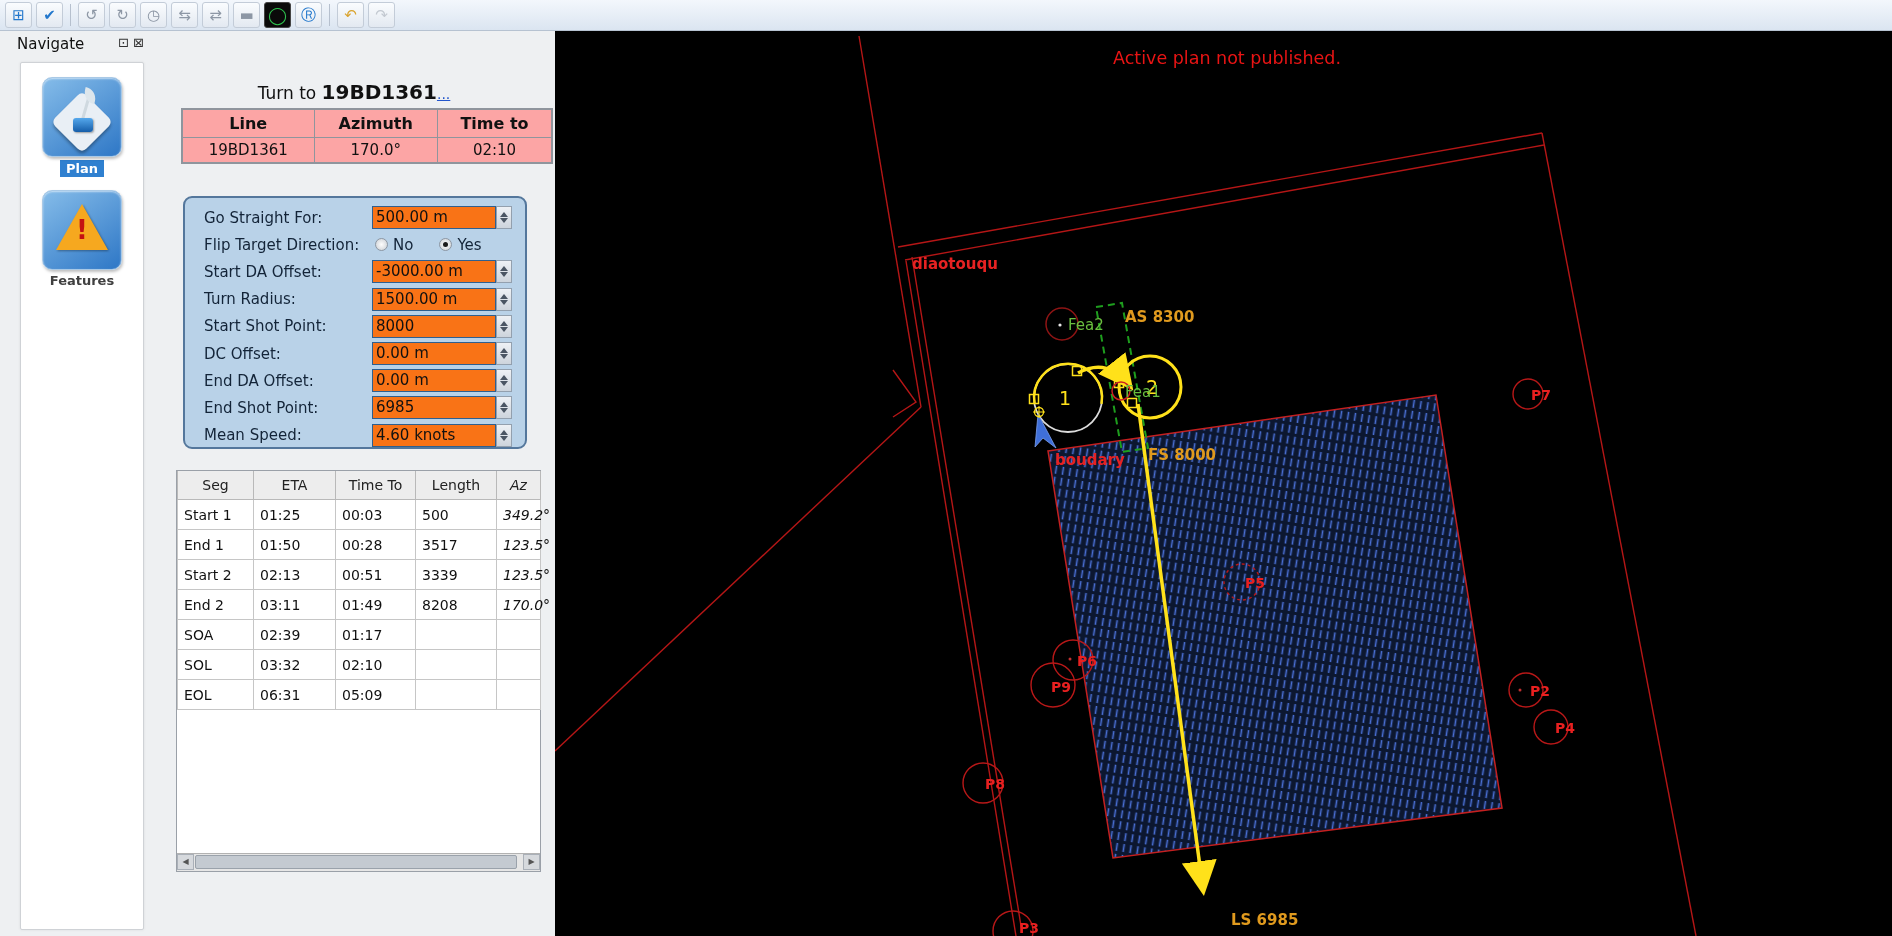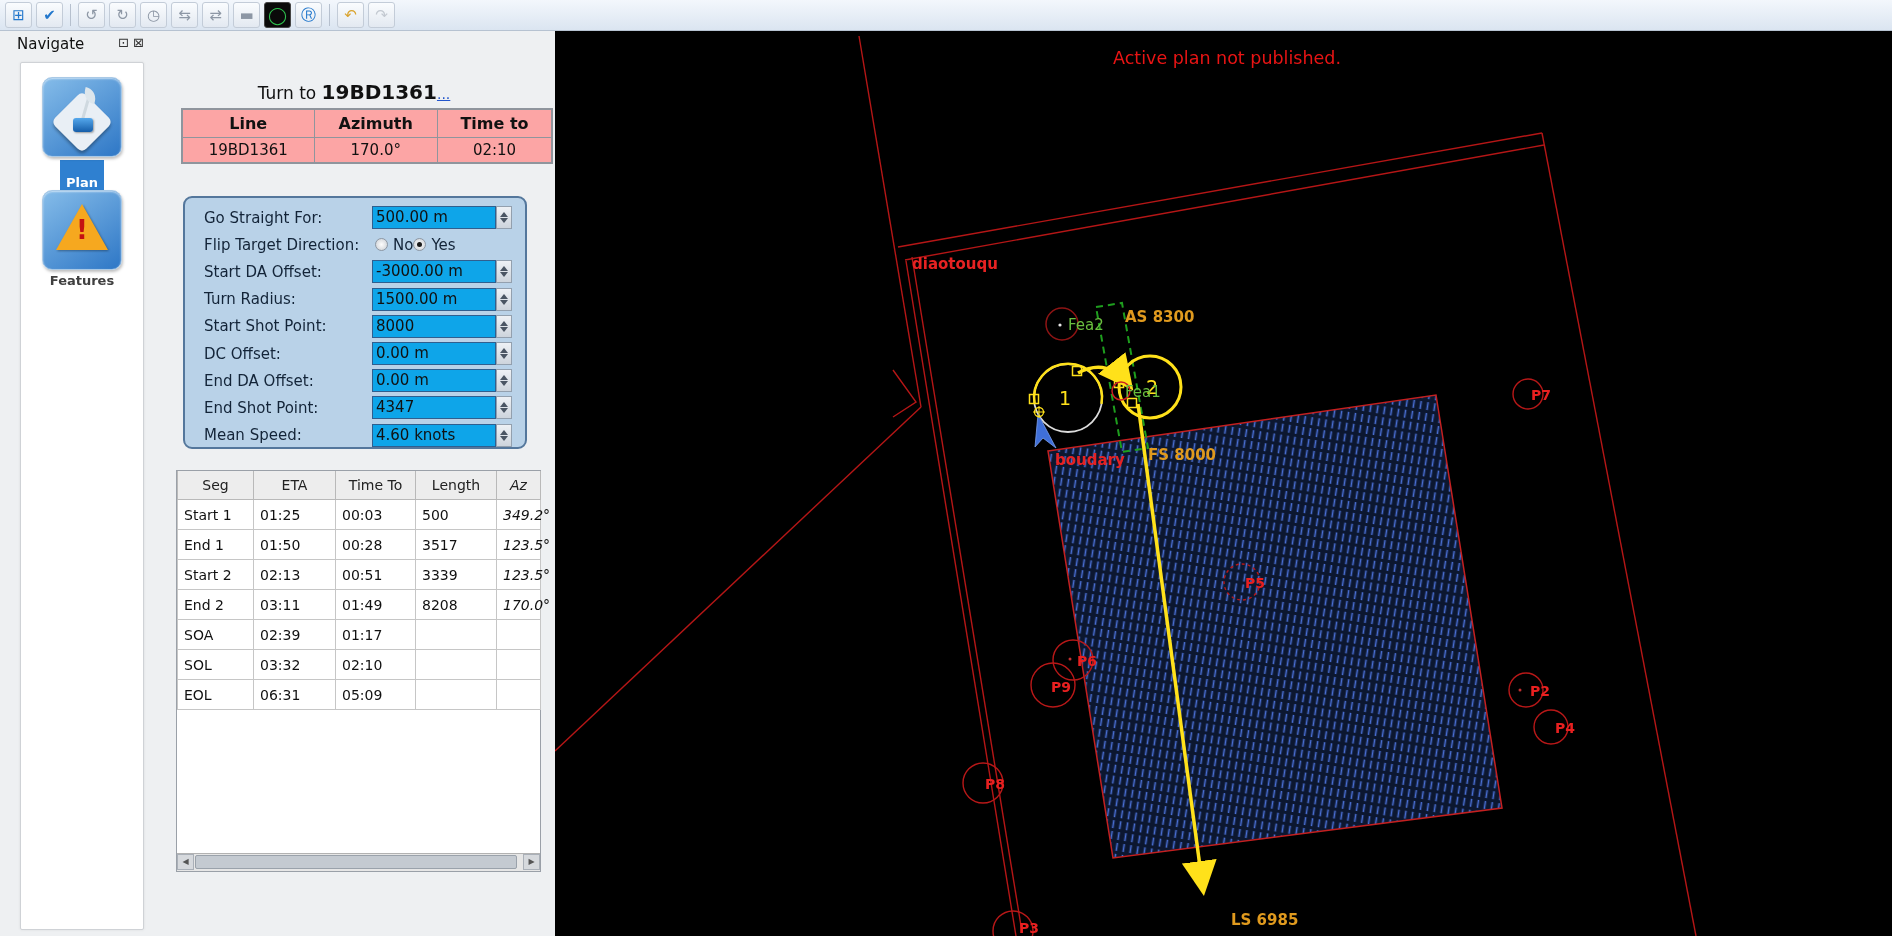--- a/index.html
+++ b/index.html
@@ -34,44 +34,44 @@
   .quill{position:absolute;left:42px;top:13px;width:3px;height:29px;background:#cfd9e0;
     transform:rotate(16deg);border-radius:2px;}
   .feather{position:absolute;left:41px;top:10px;width:12px;height:15px;background:#dde6ec;
     border-radius:0 12px 0 12px;transform:rotate(12deg);}
   .warn-tri{position:absolute;left:13px;top:13px;width:0;height:0;
     border-left:26px solid transparent;border-right:26px solid transparent;
     border-bottom:46px solid #f6a81f;filter:drop-shadow(1px 1px 1px rgba(0,0,0,.35));}
   .warn-excl{position:absolute;left:0;top:24px;width:78px;text-align:center;
     color:#c41212;font-weight:bold;font-size:26px;}
   .nav-label{display:inline-block;margin-top:3px;font-size:13px;font-weight:bold;color:#15406b;}
-  .nav-label.selected{background:#2f80d0;color:#fff;padding:15px 6px;}
+  .nav-label.selected{background:#2f80d0;color:#fff;padding:1px 6px;}
 
   
   .turnto{position:absolute;left:181px;top:80px;width:346px;text-align:center;font-size:17px;color:#111;}
   .turnto b{font-size:20px;}
   .turnto a{color:#2255cc;text-decoration:underline;font-size:14px;}
   .sum-table{position:absolute;left:181px;top:108px;width:372px;border-collapse:collapse;
     background:#fca5a5;border:2px solid #8f959d;}
   .sum-table th{border:1px solid #8f959d;font-size:16px;font-weight:bold;height:25px;color:#111;}
   .sum-table td{border:1px solid #8f959d;font-size:15px;text-align:center;height:22px;color:#111;}
 
   .form-box{position:absolute;left:183px;top:196px;width:344px;height:253px;box-sizing:border-box;
     background:#b9d2e8;border:2px solid #54779c;border-radius:9px;padding:6px 13px 0 19px;}
   .form-row{display:flex;align-items:center;height:27.2px;}
   .form-label{flex:1;font-size:15px;color:#132438;}
   .field-wrap{display:flex;align-items:center;}
-  .field{width:116px;height:21px;background:#0ea5e9;border:1px solid #2f5f8f;
+  .field{width:116px;height:21px;background:#f97316;border:1px solid #2f5f8f;
     font-size:15px;line-height:21px;padding:0 3px;color:#111;}
   .spinner{width:16px;height:23px;box-sizing:border-box;background:linear-gradient(#eef1f5,#cdd4dc);
     border:1px solid #93a0ae;display:flex;flex-direction:column;align-items:center;justify-content:center;gap:1px;}
   .spin-up,.spin-dn{width:0;height:0;border-left:4px solid transparent;border-right:4px solid transparent;}
   .spin-up{border-bottom:5px solid #4a5563;}
   .spin-dn{border-top:5px solid #4a5563;}
-  .radio-group{display:flex;align-items:flex-start;width:137px;}
+  .radio-group{display:flex;align-items:flex-start;gap:26px;width:137px;}
   .radio-opt{display:flex;align-items:center;gap:5px;font-size:15px;color:#132438;}
   .radio-dot{width:13px;height:13px;border-radius:50%;background:radial-gradient(#fdfdfd,#c9cdd2);
     border:1px solid #8d97a3;box-sizing:border-box;position:relative;}
   .radio-opt.selected .radio-dot::after{content:"";position:absolute;left:3px;top:3px;width:5px;height:5px;
     border-radius:50%;background:#1a1a1a;}
 
   .seg-panel{position:absolute;left:176px;top:470px;width:365px;height:402px;box-sizing:border-box;
     background:#fff;border:1px solid #9aa0a8;}
   .seg-table{border-collapse:collapse;width:363px;table-layout:fixed;}
   .seg-table th{background:#ededed;font-weight:normal;font-size:14px;height:26px;color:#222;
@@ -232,21 +232,21 @@
         <div class="field">0.00 m</div>
         <div class="spinner">
           <div class="spin-up"></div>
           <div class="spin-dn"></div>
         </div>
       </div>
     </div>
     <div class="form-row">
       <span class="form-label">End Shot Point:</span>
       <div class="field-wrap">
-        <div class="field">4347</div>
+        <div class="field">6985</div>
         <div class="spinner">
           <div class="spin-up"></div>
           <div class="spin-dn"></div>
         </div>
       </div>
     </div>
     <div class="form-row">
       <span class="form-label">Mean Speed:</span>
       <div class="field-wrap">
         <div class="field">4.60 knots</div>

